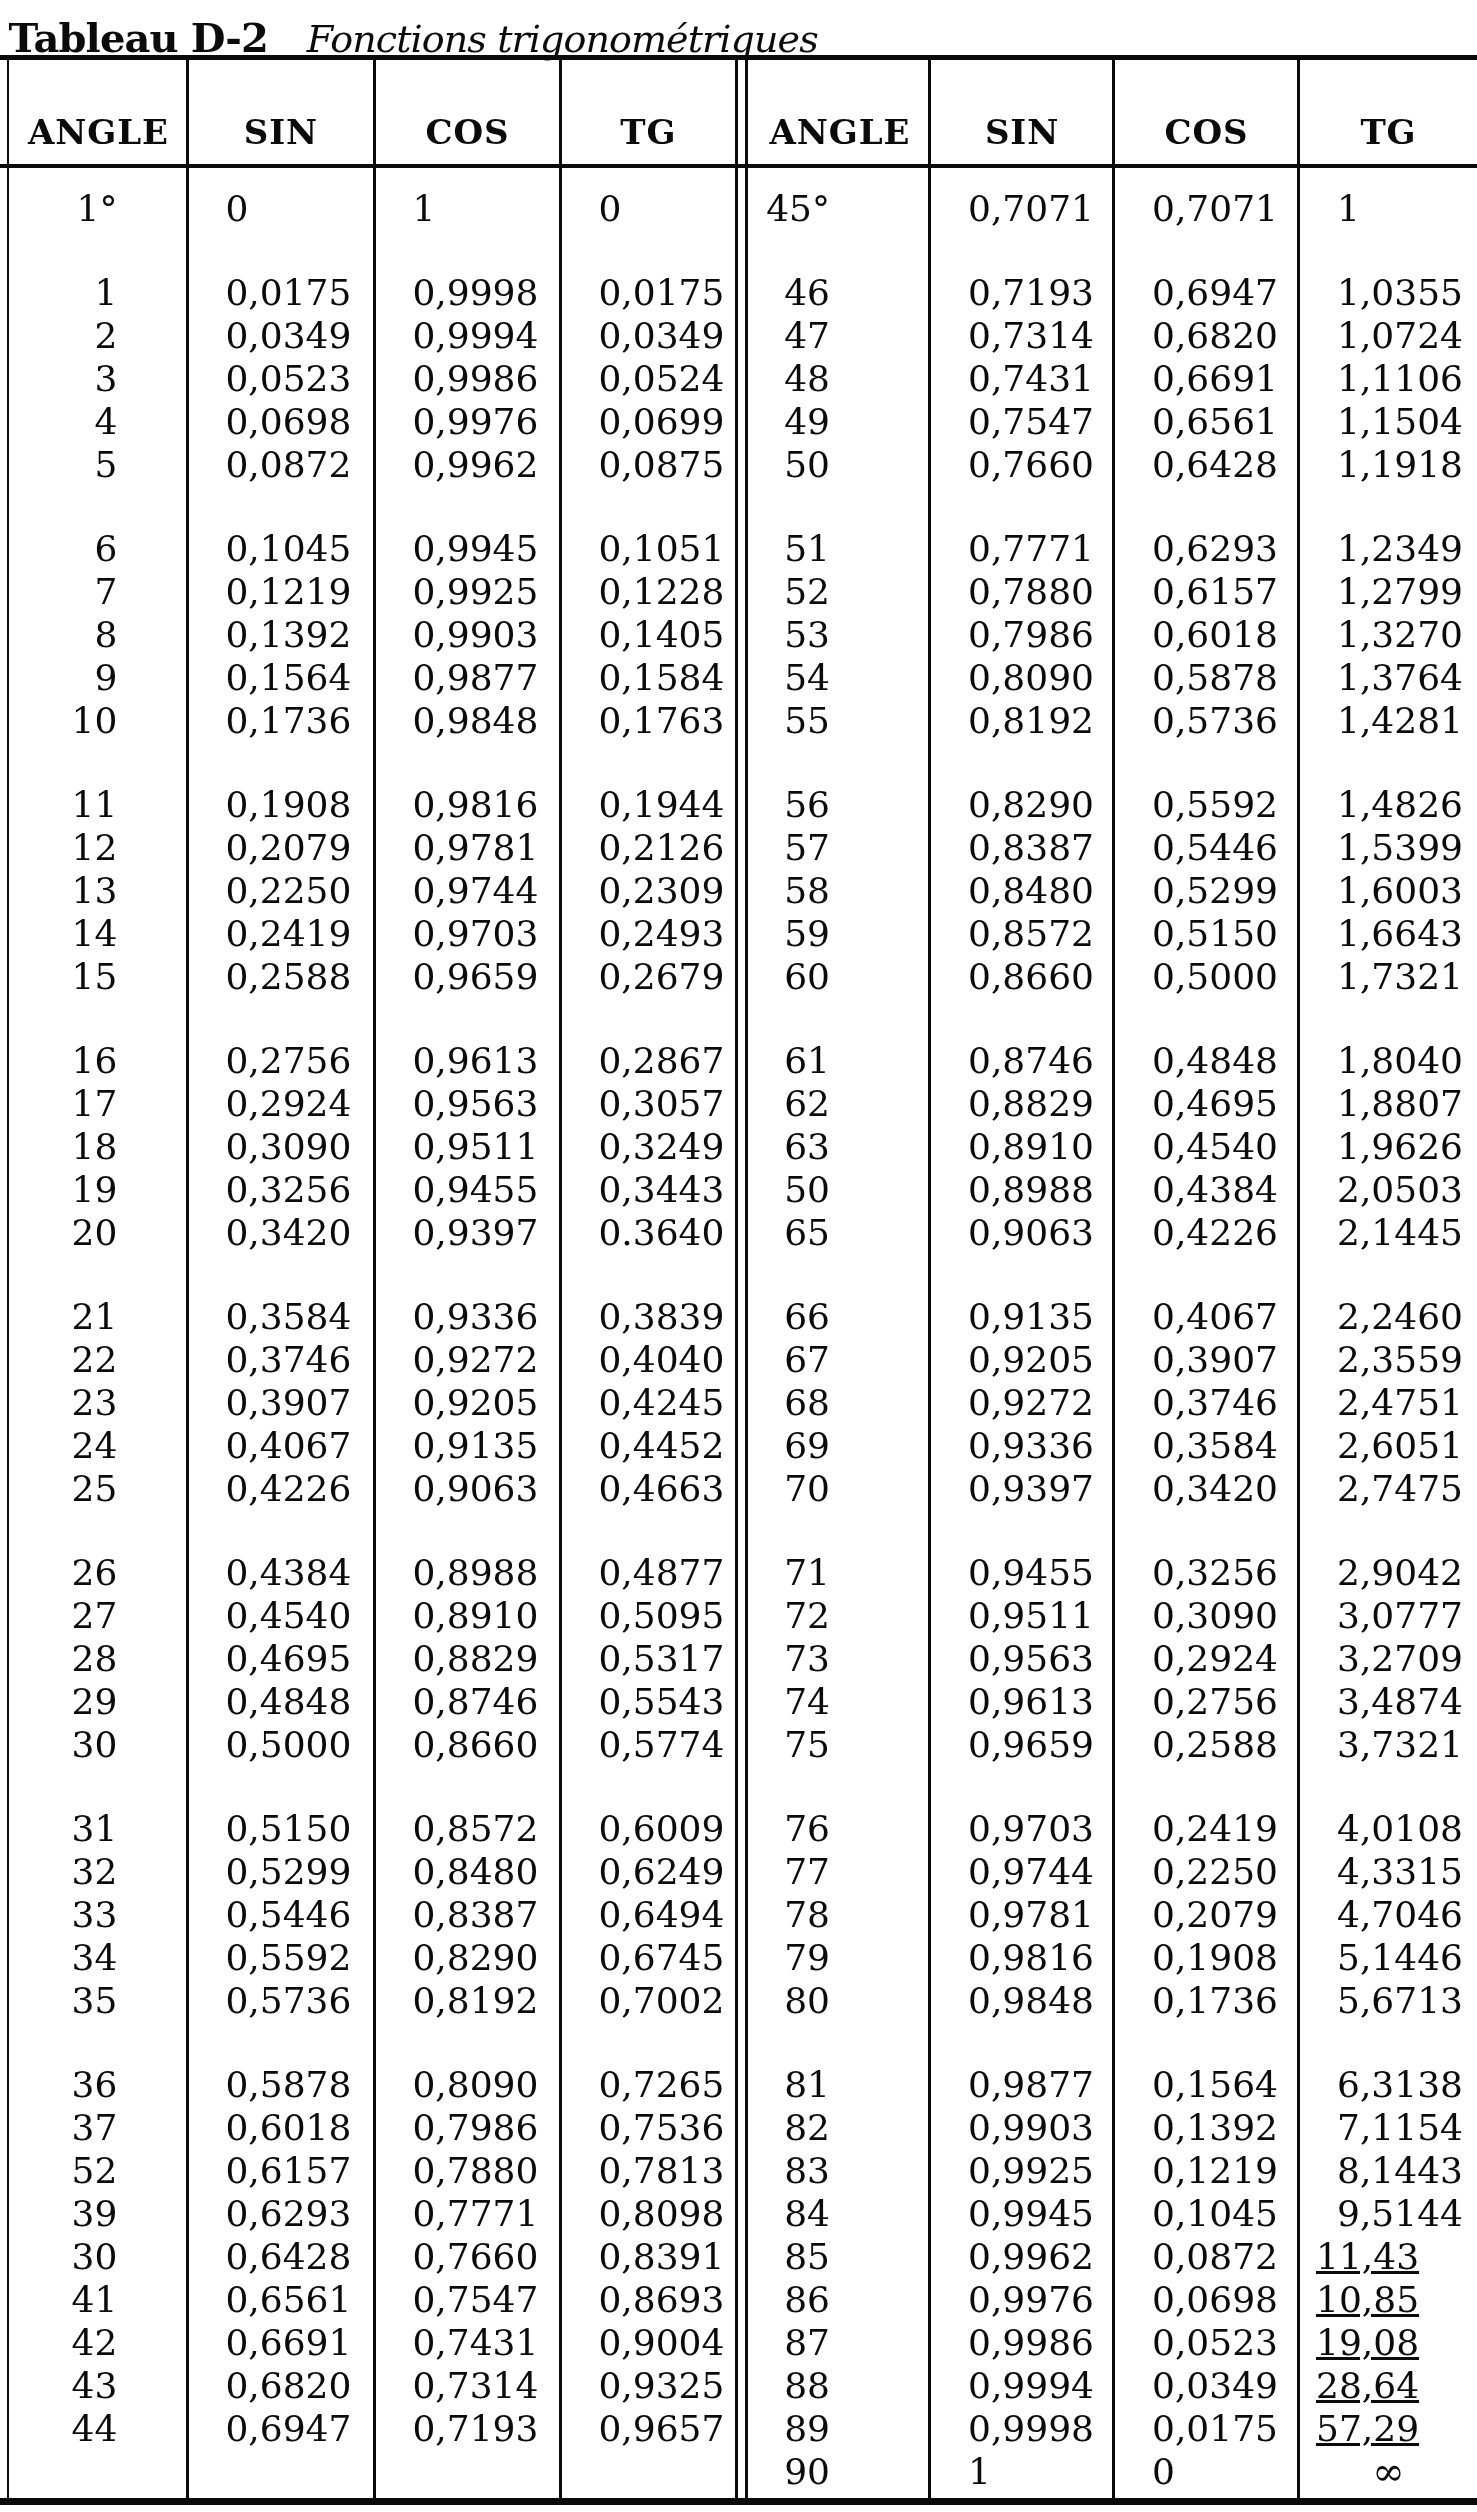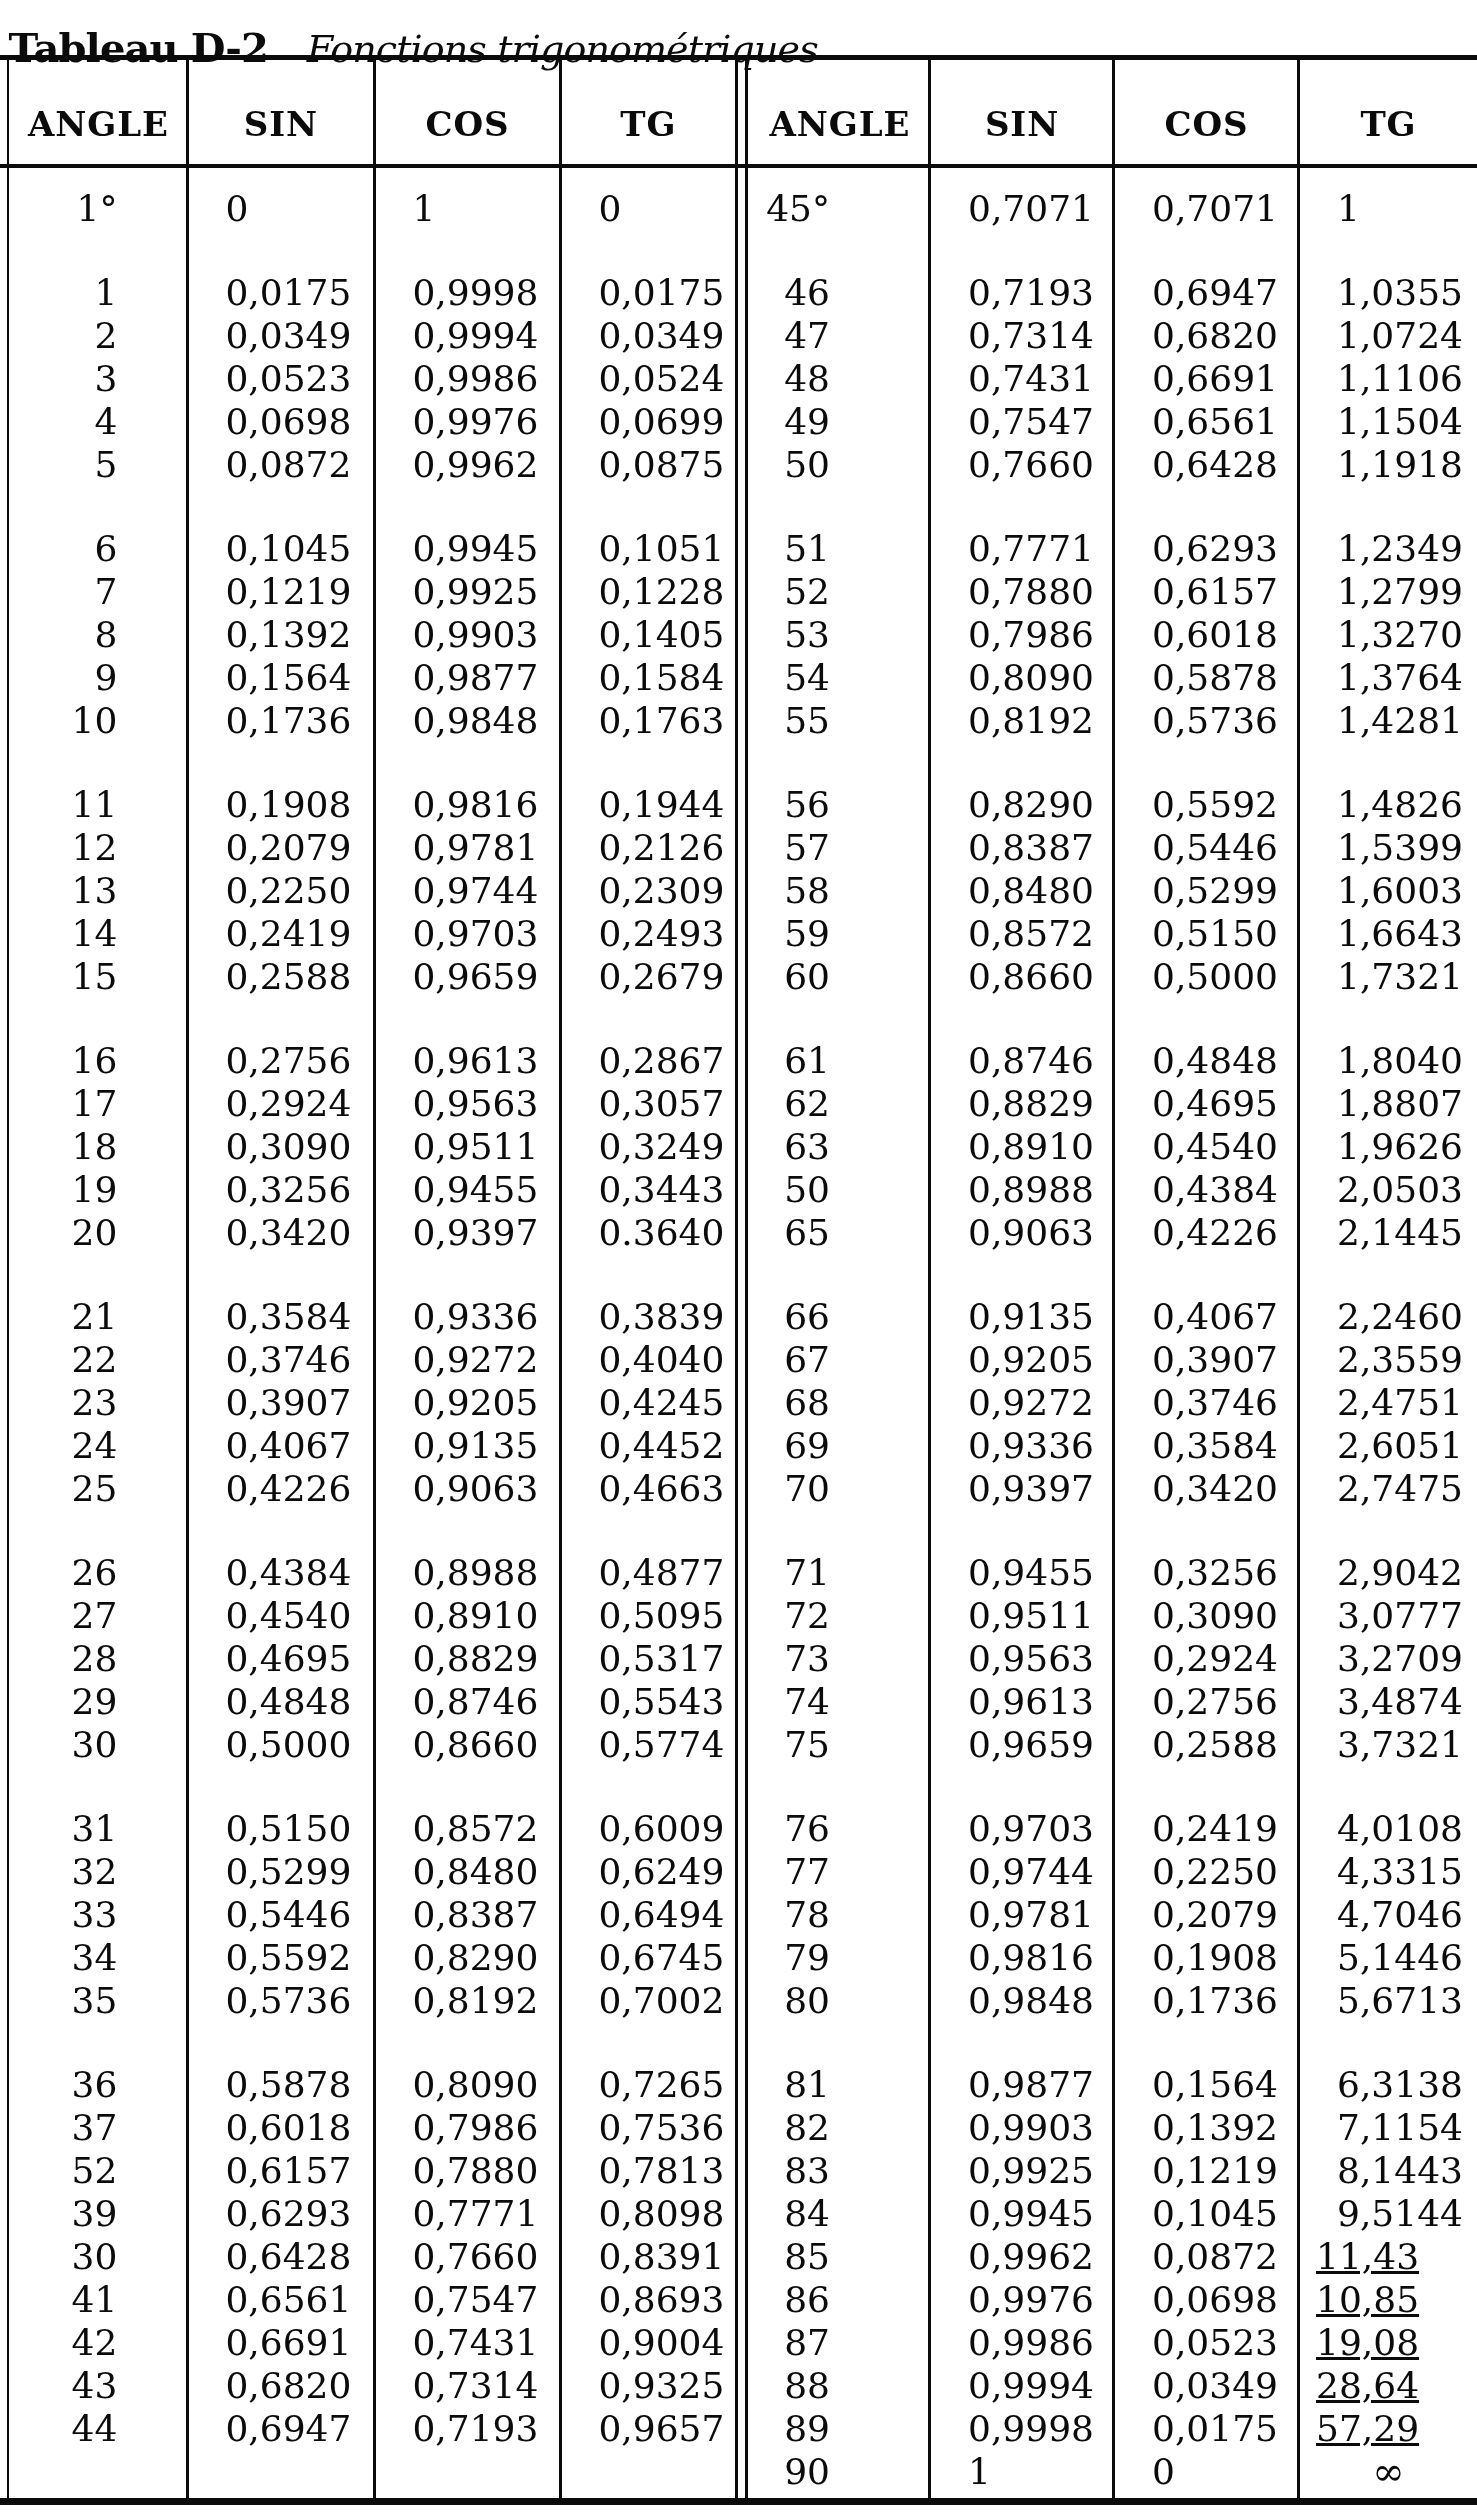--- a/index.html
+++ b/index.html
@@ -1,34 +1,34 @@
 <!DOCTYPE html>
 <html style="font-size:13.6px"><head>
 <meta charset="utf-8">
 <style>
   html,body{margin:0;padding:0;}
   body{
     width:1478px;height:2512px;position:relative;overflow:hidden;
     background:#ffffff;color:#0b0b0b;
     font-family:"DejaVu Serif","Liberation Serif",serif;
   }
-  .title{position:absolute;left:8.5px;top:18px;white-space:nowrap;line-height:59px;}
+  .title{position:absolute;left:8.5px;top:2px;white-space:nowrap;line-height:72px;}
   .title .main{font-weight:bold;font-size:40px;letter-spacing:-0.9px;}
   .title .sub{font-style:italic;font-size:38px;margin-left:39px;letter-spacing:-0.9px;}
 
   .trig-table{position:absolute;left:0;top:55px;width:1478px;height:2457px;}
 
   .hline{position:absolute;left:0;width:1478px;background:#0b0b0b;}
   .hline.top{top:0;height:5.1px;}
   .hline.head{top:109px;height:4.3px;}
   .hline.bottom{top:2443px;height:6.8px;}
 
   .vline{position:absolute;top:0;height:2447px;width:3.4px;background:#0b0b0b;}
 
-  .half-header{position:absolute;top:16px;height:106px;display:grid;align-items:center;}
+  .half-header{position:absolute;top:24px;height:106px;display:grid;align-items:center;}
   .half-header .hcell{text-align:center;font-weight:bold;font-size:34px;letter-spacing:0.9px;}
 
   .rows{position:absolute;top:132px;}
   .group{margin-top:41px;}
   .group:first-child{margin-top:0;}
   .row{display:grid;height:43px;align-items:center;}
 
   .hl{left:9.4px;width:727px;}
   .hr{left:750px;width:728px;}
   .hl.half-header,.hl .row{grid-template-columns:178px 187px 186px 176px;}

